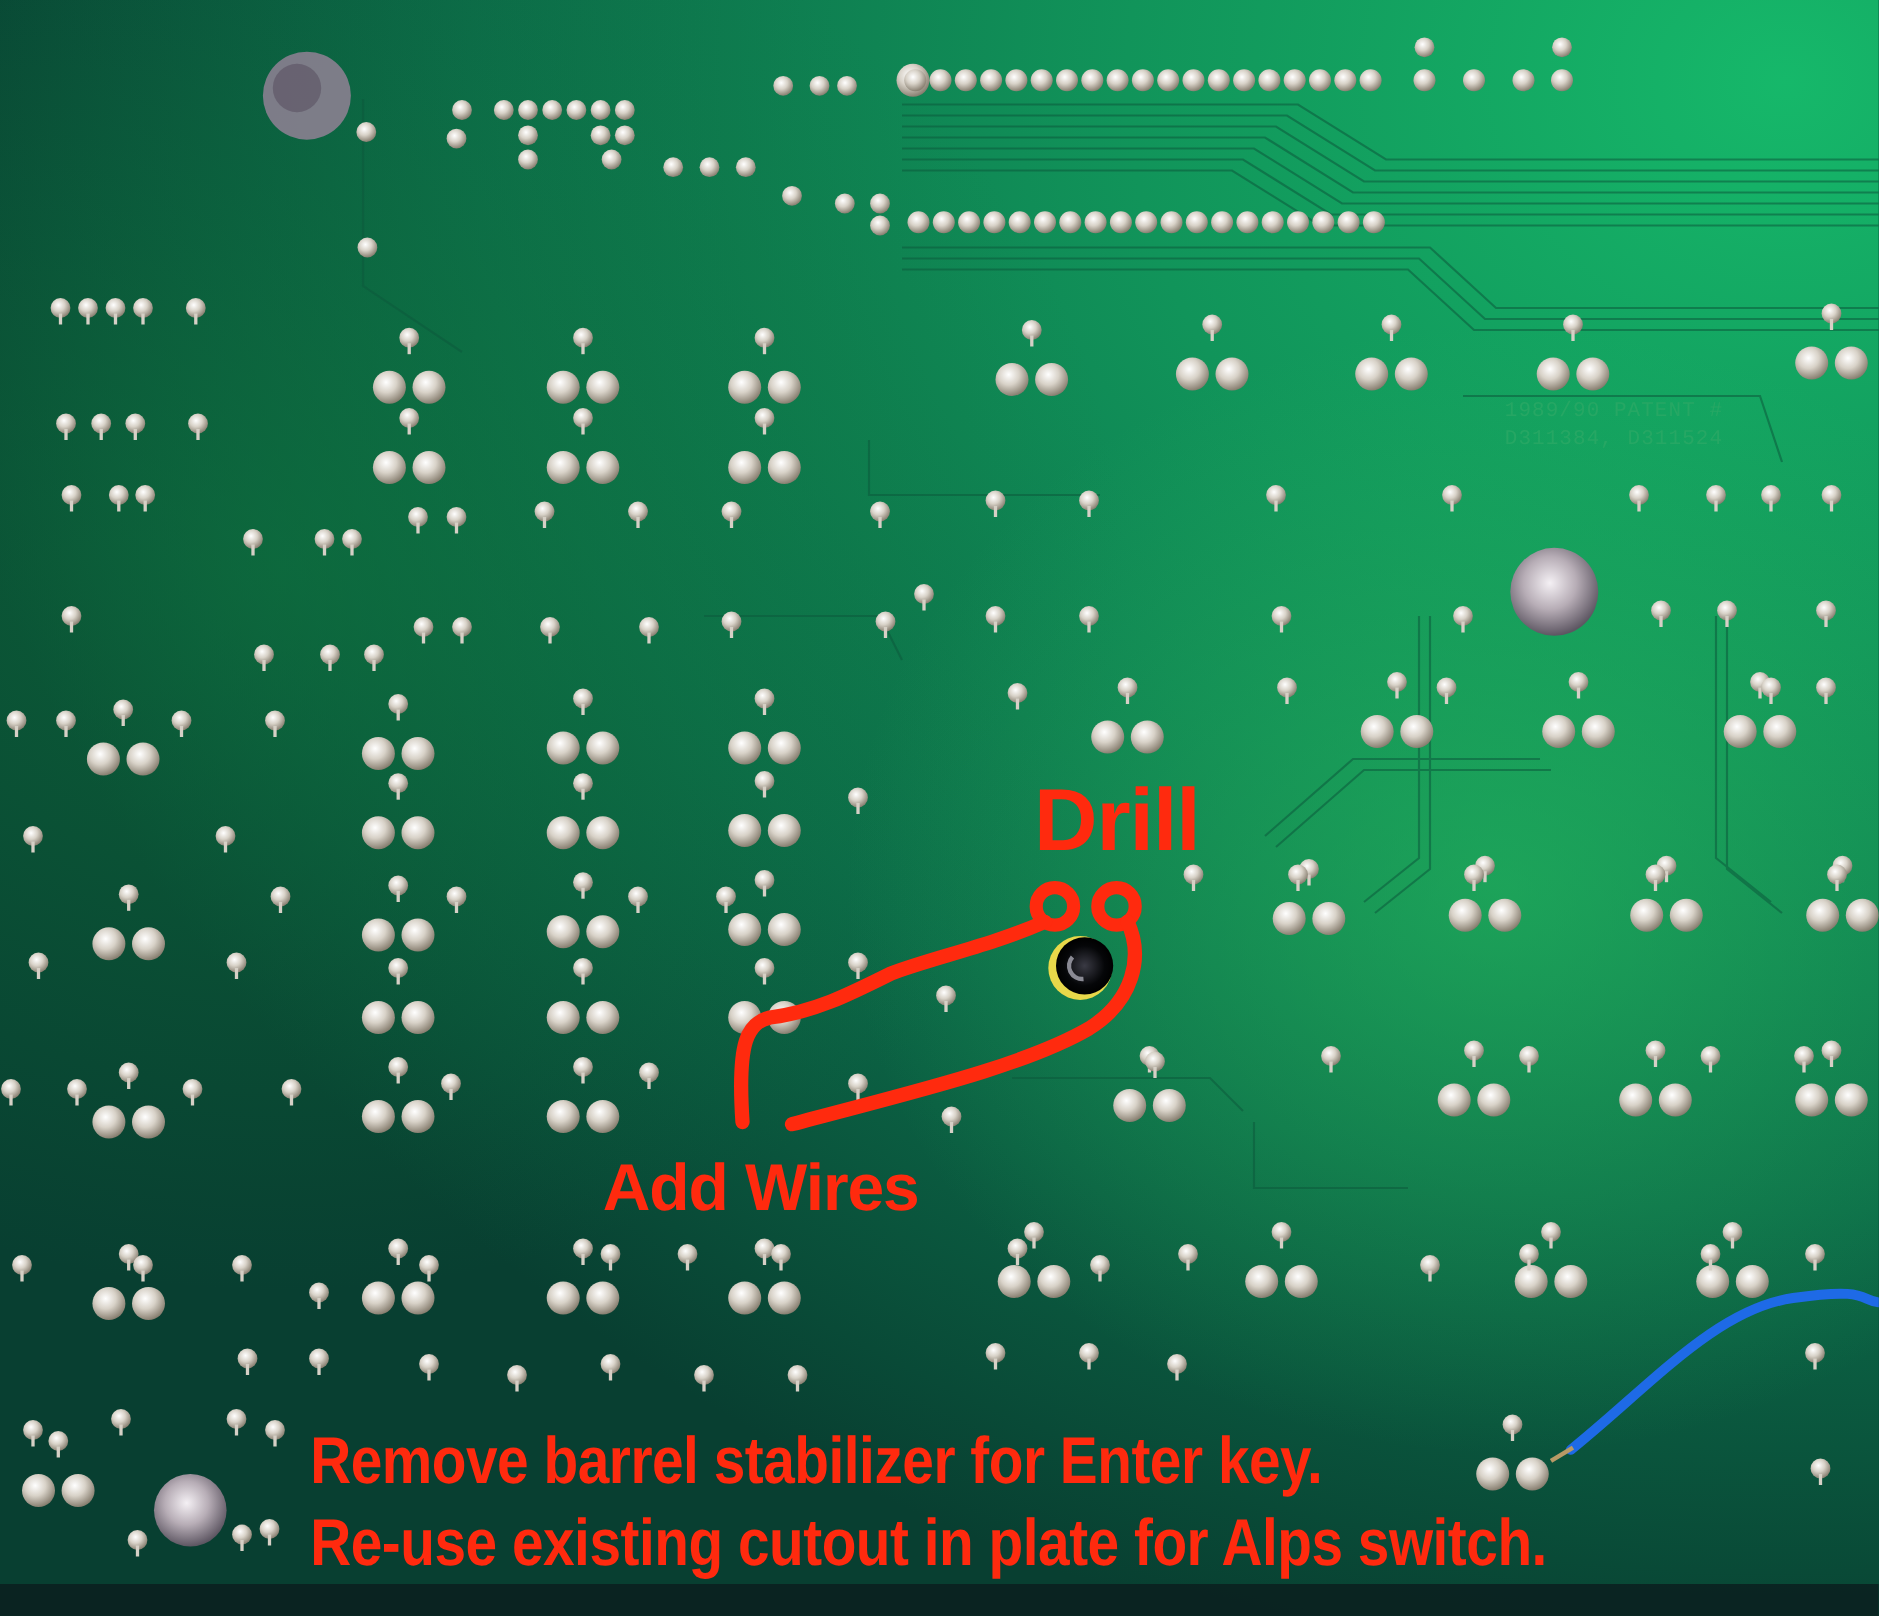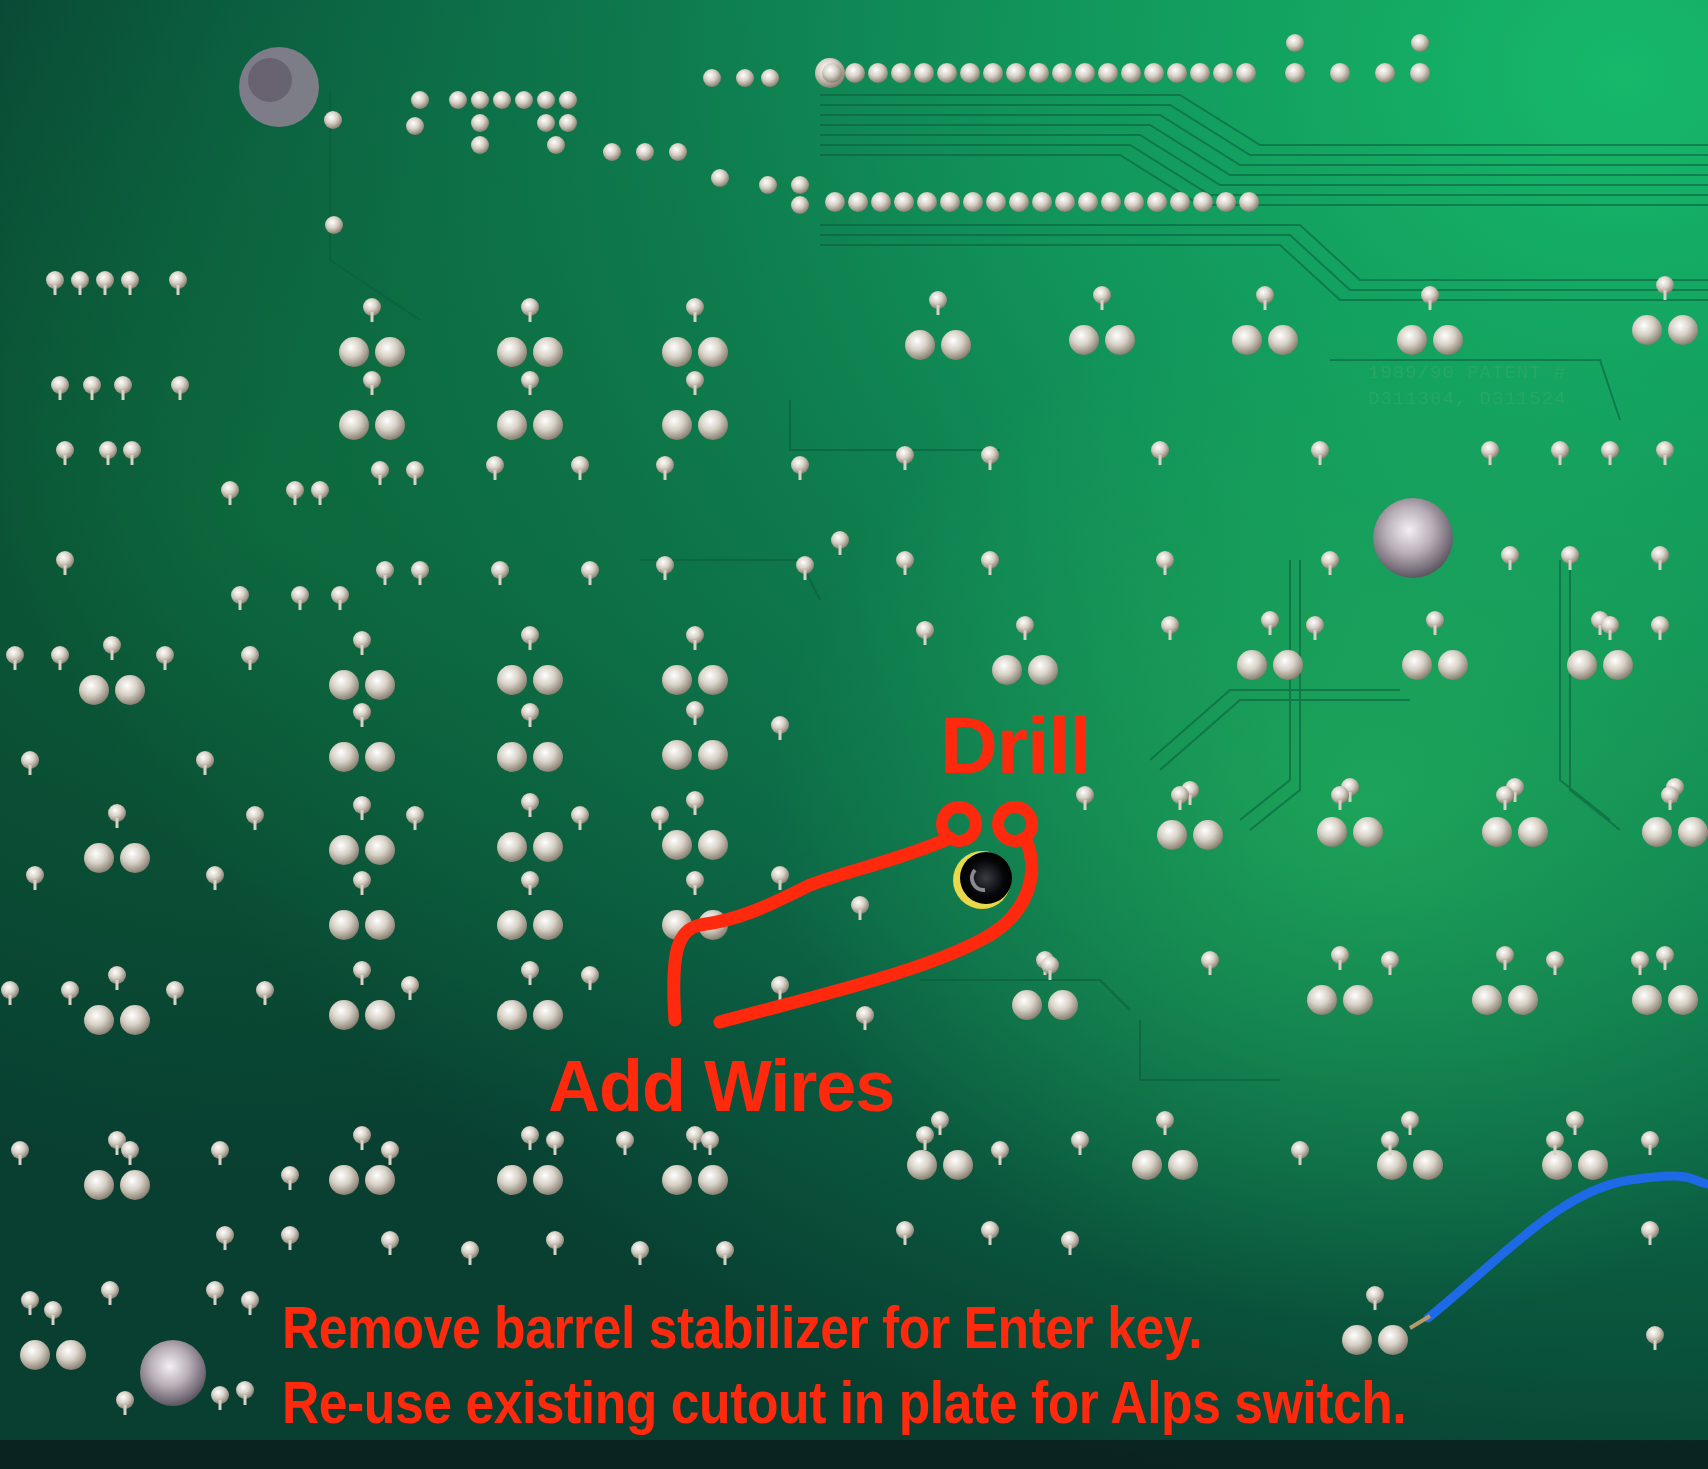--- a/index.html
+++ b/index.html
@@ -1,21 +1,21 @@
 <!DOCTYPE html>
 <html><head>
 <meta charset="utf-8">
 <style>
   html, body { margin:0; padding:0; }
   body { width:1708px; height:1469px; overflow:hidden; background:#0b4a3a; }
   #stage { position:relative; width:1708px; height:1469px; overflow:hidden; }
   #pcb { position:absolute; left:0; top:0; }
   .anno { position:absolute; color:#ff2a0e; font-family:"Liberation Sans", sans-serif; font-weight:bold; white-space:nowrap; line-height:1; }
   #drill-label { left:940px; top:706px; font-size:80px; letter-spacing:-1px; }
-  #wires-label { left:548px; top:1050px; font-size:72px; letter-spacing:-1px; }
+  #wires-label { left:548px; top:1050px; font-size:60px; letter-spacing:-1px; }
   .note-line { left:282px; font-size:60px; transform-origin:left top; transform:scaleX(0.86); letter-spacing:-0.5px; }
   #note-1 { top:1298px; }
   #note-2 { top:1373px; }
   #patent { position:absolute; left:1368px; top:360px; color:#2aa865; font-family:"Liberation Mono", monospace; font-size:19px; line-height:26px; opacity:0.85; letter-spacing:1px; }
 </style>
 </head>
 <body>
 
 <div id="stage">
   <svg id="pcb" width="1708" height="1469" viewBox="0 0 1708 1469">

